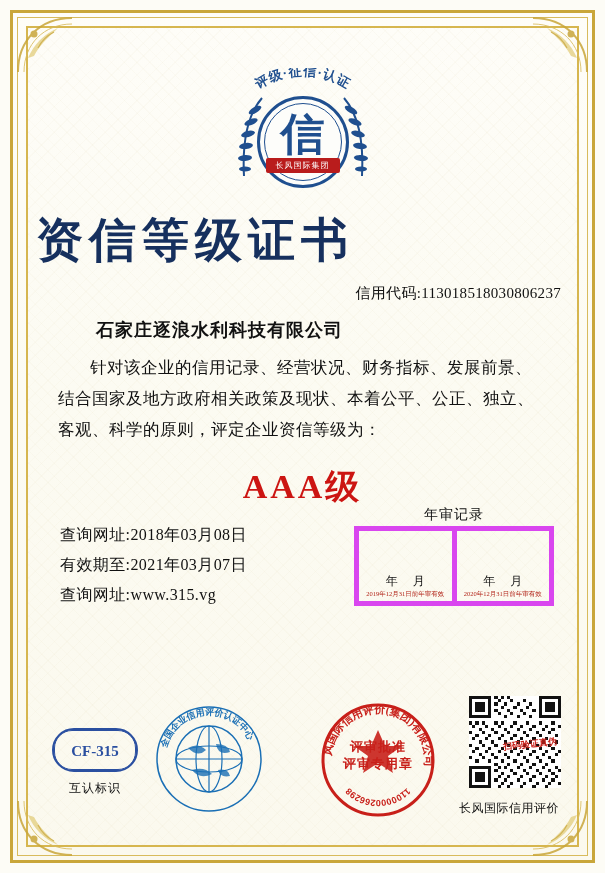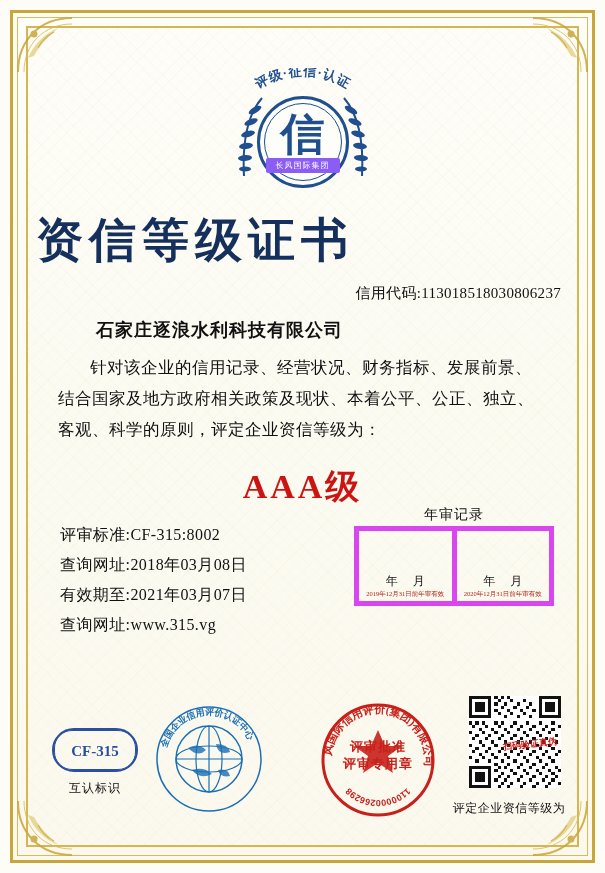--- a/index.html
+++ b/index.html
@@ -114,21 +114,21 @@
     font-size: 44px;
     line-height: 52px;
     color: #1f4f8f;
     font-family: "Liberation Serif", serif;
     font-weight: bold;
   }
   .emblem-band {
     position: absolute;
     left: 6px; right: 6px; bottom: 12px;
     height: 15px;
-    background: #8b5cf6;
+    background: #b91c1c;
     border-radius: 2px;
     color: #fff;
     font-size: 8px;
     line-height: 15px;
     letter-spacing: 1px;
     font-family: "Liberation Sans", sans-serif;
   }
   .wheat {
     position: absolute;
     top: 26px;
@@ -434,21 +434,20 @@
 
     <div class="body-text">
       <span class="indent">针对该企业的信用记录、经营状况、财务指标、发展前景、</span>
       <span>结合国家及地方政府相关政策及现状、本着公平、公正、独立、</span>
       <span>客观、科学的原则，评定企业资信等级为：</span>
     </div>
 
     <div class="grade">AAA级</div>
 
     <div class="info-block">
-      <div>评审标准:CF-315:8002</div>
       <div>查询网址:2018年03月08日</div>
       <div>有效期至:2021年03月07日</div>
       <div>查询网址:www.315.vg</div>
     </div>
 
     <div class="review-box">
       <div class="review-title">年审记录</div>
       <table class="review-table">
         <tbody>
             <tr>
@@ -693,18 +692,18 @@
             <rect x="25" y="27" width="1" height="1"></rect>
             <rect x="28" y="27" width="1" height="1"></rect>
           <rect x="9" y="28" width="1" height="1"></rect>
             <rect x="12" y="28" width="1" height="1"></rect>
             <rect x="16" y="28" width="1" height="1"></rect>
             <rect x="20" y="28" width="1" height="1"></rect>
             <rect x="24" y="28" width="1" height="1"></rect>
         </g>
       </svg>
       <div style="position:absolute;right:12px;top:62px;color:#c8201a;font-size:9px;font-weight:bold;letter-spacing:0;transform:rotate(-6deg);">扫码验证真伪</div>
-      <div class="qr-caption">评定企业资信等级为</div>
+      <div class="qr-caption">长风国际信用评价</div>
 
     </div>
 
   </div>
 </div>
 
 </body></html>

